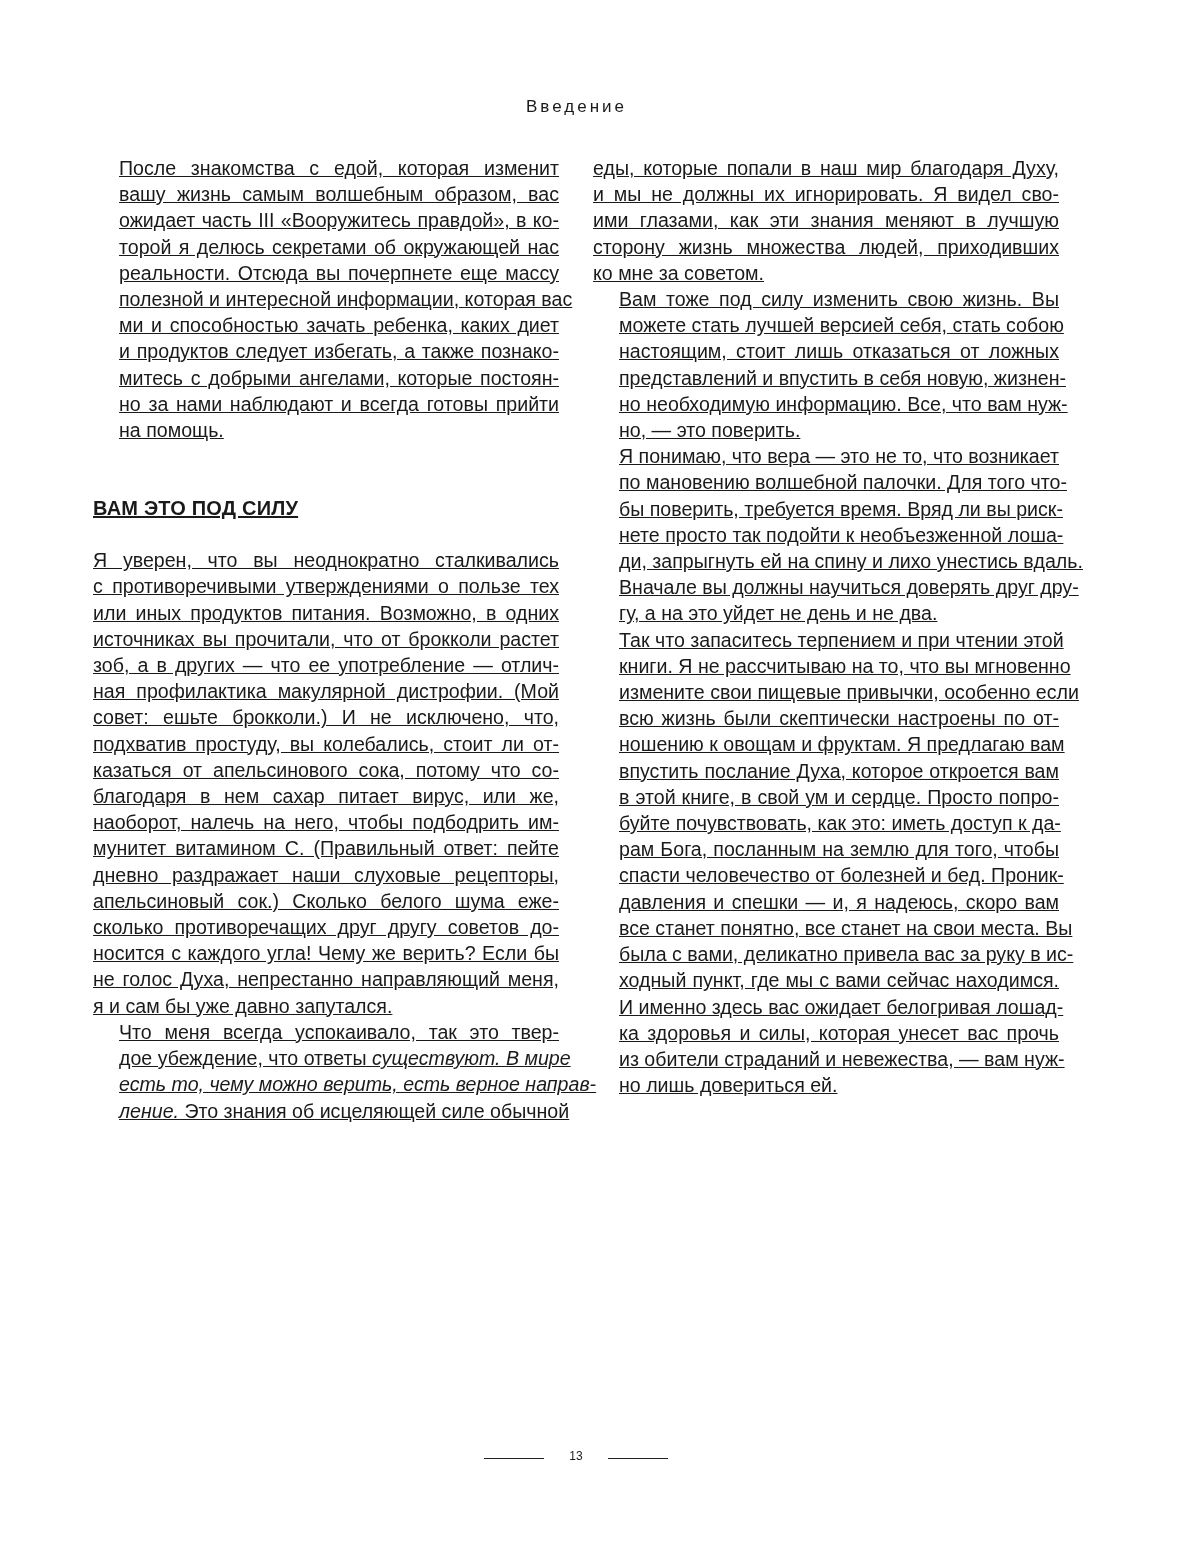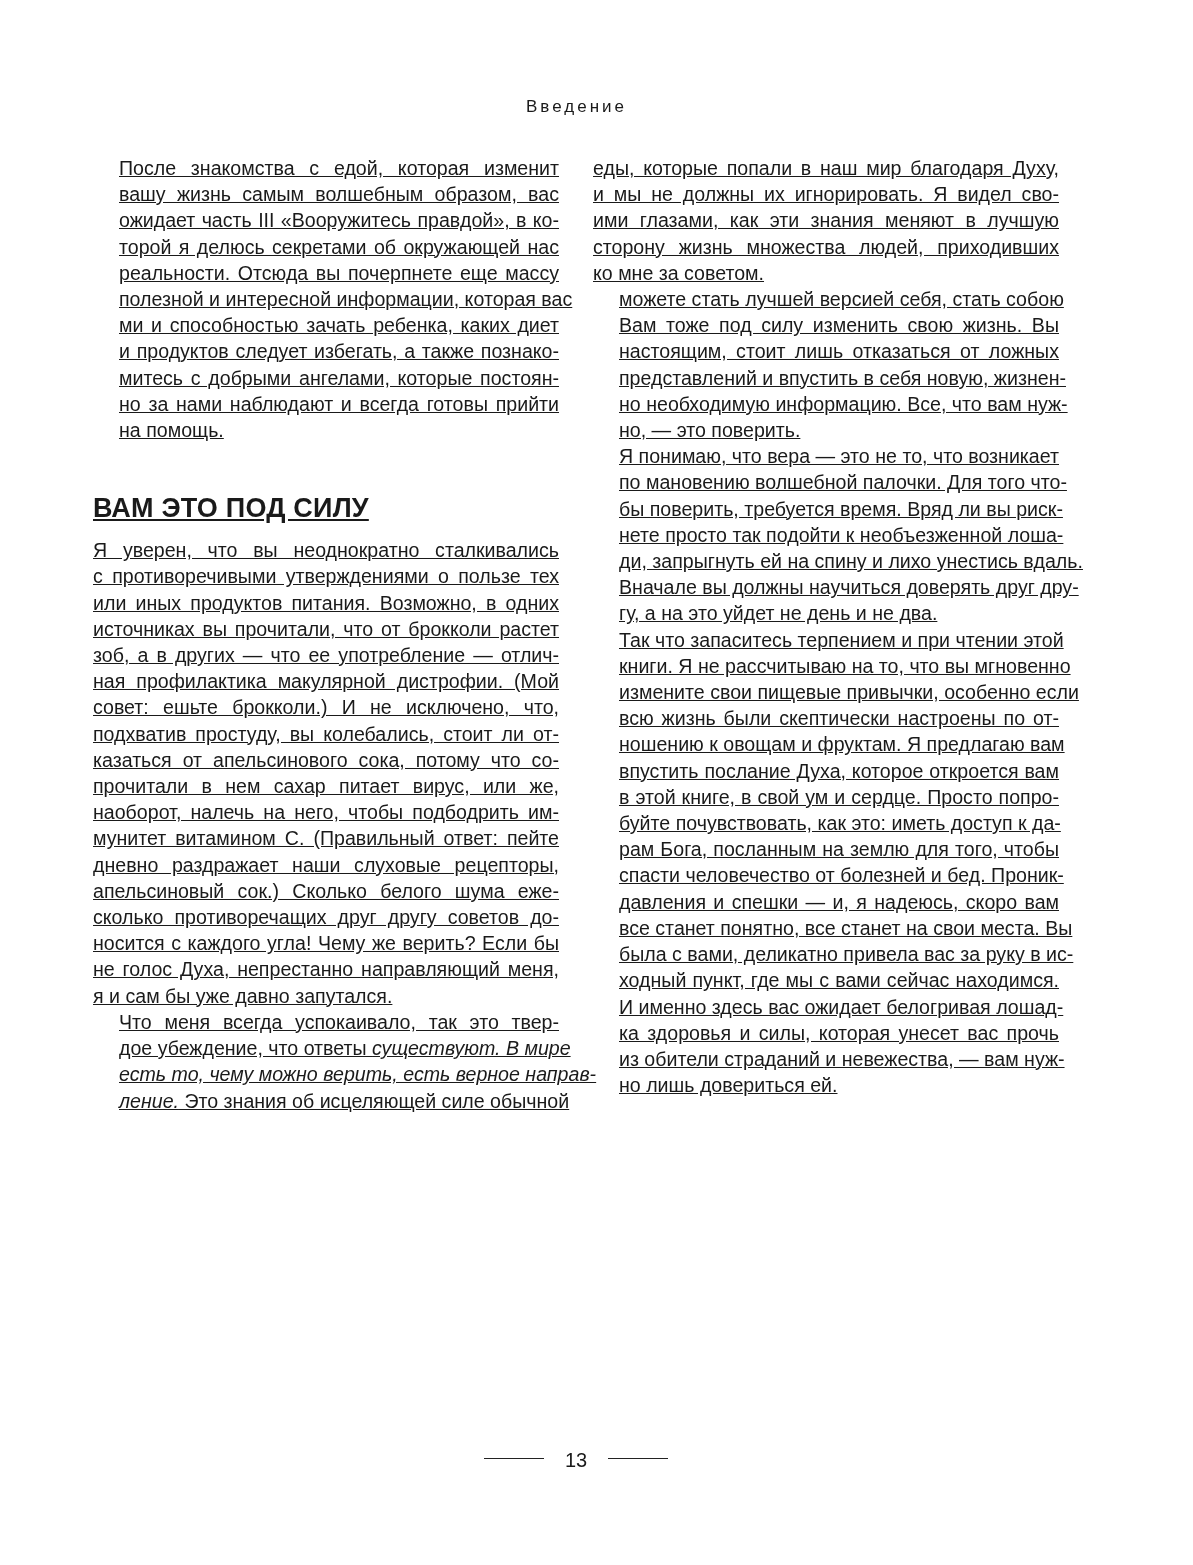--- a/index.html
+++ b/index.html
@@ -7,27 +7,27 @@
          font-family: "Liberation Sans", sans-serif; color: #1a1a1a; }
   .running-head { position: absolute; top: 97px; left: 0; width: 1153px; text-align: center;
                   font-size: 17px; letter-spacing: 3px; }
   .col { position: absolute; top: 155px; width: 466px; font-size: 19.6px; line-height: 26.2px; text-decoration: underline; }
   .col.left { left: 93px; }
   .col.right { left: 593px; }
   .col p { margin: 0; text-align: justify; text-align-last: auto; }
   .col p.indent { text-indent: 26px; }
   .line { display: block; text-align: justify; text-align-last: justify; white-space: nowrap; }
   .line.last { text-align-last: left; }
-  h2 { margin: 52px 0 16px 0; font-size: 27px; font-weight: bold; letter-spacing: 0.2px; line-height: 26px; }
+  h2 { margin: 52px 0 26px 0; font-size: 20px; font-weight: bold; letter-spacing: 0.2px; line-height: 26px; }
   em { font-style: italic; }
   .footer { position: absolute; top: 1449px; left: 484px; width: 184px; height: 20px; }
   .rule { position: absolute; top: 9px; width: 60px; height: 1px; background: #222; }
   .rule.l { left: 0; }
   .rule.r { right: 0; }
-  .page-num { position: absolute; left: 0; width: 184px; text-align: center; font-size: 20px; top: 0; }
+  .page-num { position: absolute; left: 0; width: 184px; text-align: center; font-size: 12px; top: 0; }
 </style>
 </head>
 <body>
 
 <div class="running-head">Введение</div>
 
 <div class="col left">
   <p class="indent">
       <span class="line">После знакомства с едой, которая изменит</span>
       <span class="line">вашу жизнь самым волшебным образом, вас</span>
@@ -45,21 +45,21 @@
   <p>
       <span class="line">Я уверен, что вы неоднократно сталкивались</span>
       <span class="line">с противоречивыми утверждениями о пользе тех</span>
       <span class="line">или иных продуктов питания. Возможно, в одних</span>
       <span class="line">источниках вы прочитали, что от брокколи растет</span>
       <span class="line">зоб, а в других — что ее употребление — отлич-</span>
       <span class="line">ная профилактика макулярной дистрофии. (Мой</span>
       <span class="line">совет: ешьте брокколи.) И не исключено, что,</span>
       <span class="line">подхватив простуду, вы колебались, стоит ли от-</span>
       <span class="line">казаться от апельсинового сока, потому что со-</span>
-      <span class="line">прочитали в нем сахар питает вирус, или же,</span>
+      <span class="line">благодаря в нем сахар питает вирус, или же,</span>
       <span class="line">наоборот, налечь на него, чтобы подбодрить им-</span>
       <span class="line">мунитет витамином С. (Правильный ответ: пейте</span>
       <span class="line">дневно раздражает наши слуховые рецепторы,</span>
       <span class="line">апельсиновый сок.) Сколько белого шума еже-</span>
       <span class="line">сколько противоречащих друг другу советов до-</span>
       <span class="line">носится с каждого угла! Чему же верить? Если бы</span>
       <span class="line">не голос Духа, непрестанно направляющий меня,</span>
       <span class="line last">я и сам бы уже давно запутался.</span>
     </p>
   <p class="indent">
@@ -72,22 +72,22 @@
 
 <div class="col right">
   <p>
       <span class="line">еды, которые попали в наш мир благодаря Духу,</span>
       <span class="line">и мы не должны их игнорировать. Я видел сво-</span>
       <span class="line">ими глазами, как эти знания меняют в лучшую</span>
       <span class="line">сторону жизнь множества людей, приходивших</span>
       <span class="line last">ко мне за советом.</span>
     </p>
   <p class="indent">
+      <span class="line">Вам тоже под силу изменить свою жизнь. Вы</span>
       <span class="line">можете стать лучшей версией себя, стать собою</span>
-      <span class="line">Вам тоже под силу изменить свою жизнь. Вы</span>
       <span class="line">настоящим, стоит лишь отказаться от ложных</span>
       <span class="line">представлений и впустить в себя новую, жизнен-</span>
       <span class="line">но необходимую информацию. Все, что вам нуж-</span>
       <span class="line last">но, — это поверить.</span>
     </p>
   <p class="indent">
       <span class="line">Я понимаю, что вера — это не то, что возникает</span>
       <span class="line">по мановению волшебной палочки. Для того что-</span>
       <span class="line">бы поверить, требуется время. Вряд ли вы риск-</span>
       <span class="line">нете просто так подойти к необъезженной лоша-</span>

